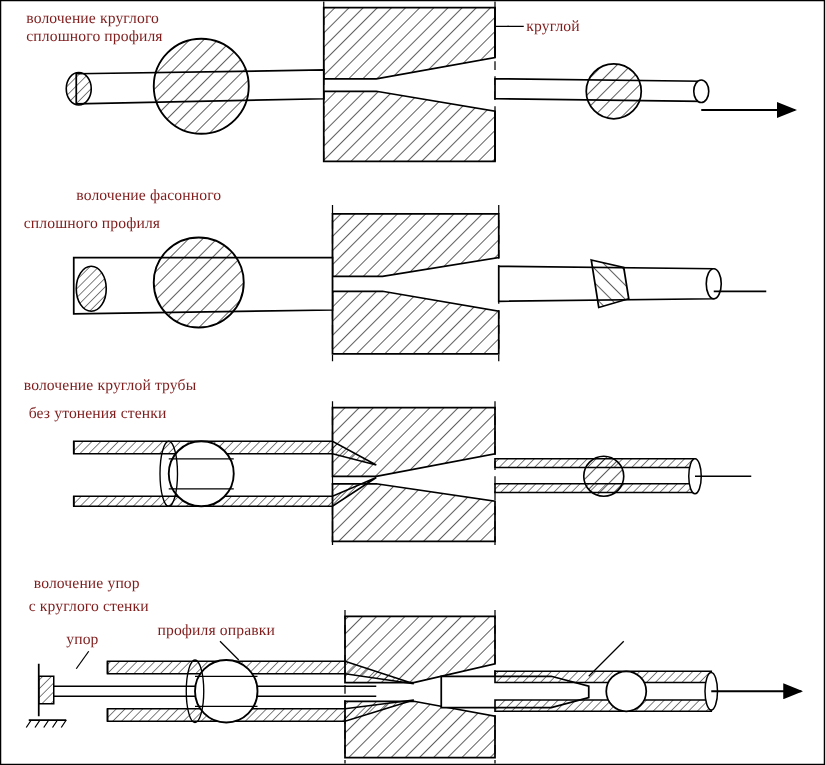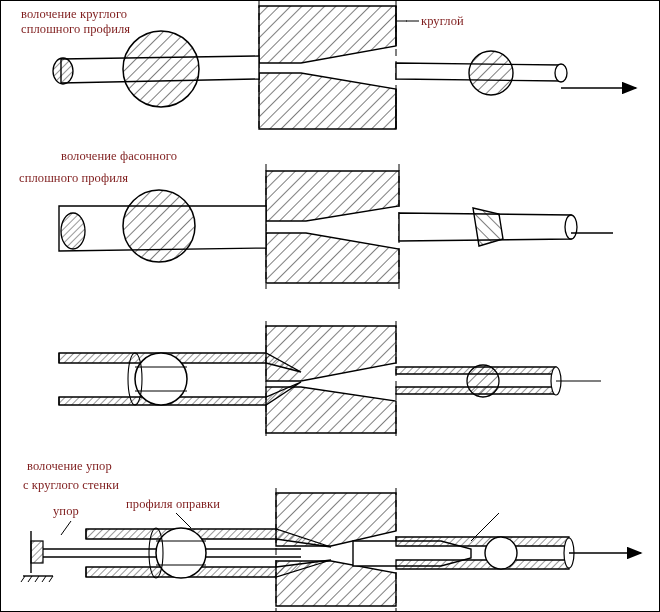--- a/index.html
+++ b/index.html
@@ -161,20 +161,22 @@
     </g>
   </svg>
 
   <div class="lbl" style="left:20px; top:6px;">волочение круглого</div>
   <div class="lbl" style="left:20px; top:21px;">сплошного профиля</div>
   <div class="lbl" style="left:420px; top:13px;">круглой</div>
 
   <div class="lbl" style="left:20px; top:148px;margin-left:40px;">волочение фасонного</div>
   <div class="lbl" style="left:18px; top:170px;">сплошного профиля</div>
 
+  <div class="lbl" style="left:18px; top:300px;">волочение круглой трубы</div>
+  <div class="lbl" style="left:22px; top:322px;">без утонения стенки</div>
 
   <div class="lbl" style="left:26px; top:458px;">волочение упор</div>
   <div class="lbl" style="left:22px; top:477px;">с круглого стенки</div>
 
   <div class="lbl" style="left:52px; top:503px;">упор</div>
   <div class="lbl" style="left:125px; top:496px;">профиля оправки</div>
 
 </div>
 
 </body></html>

